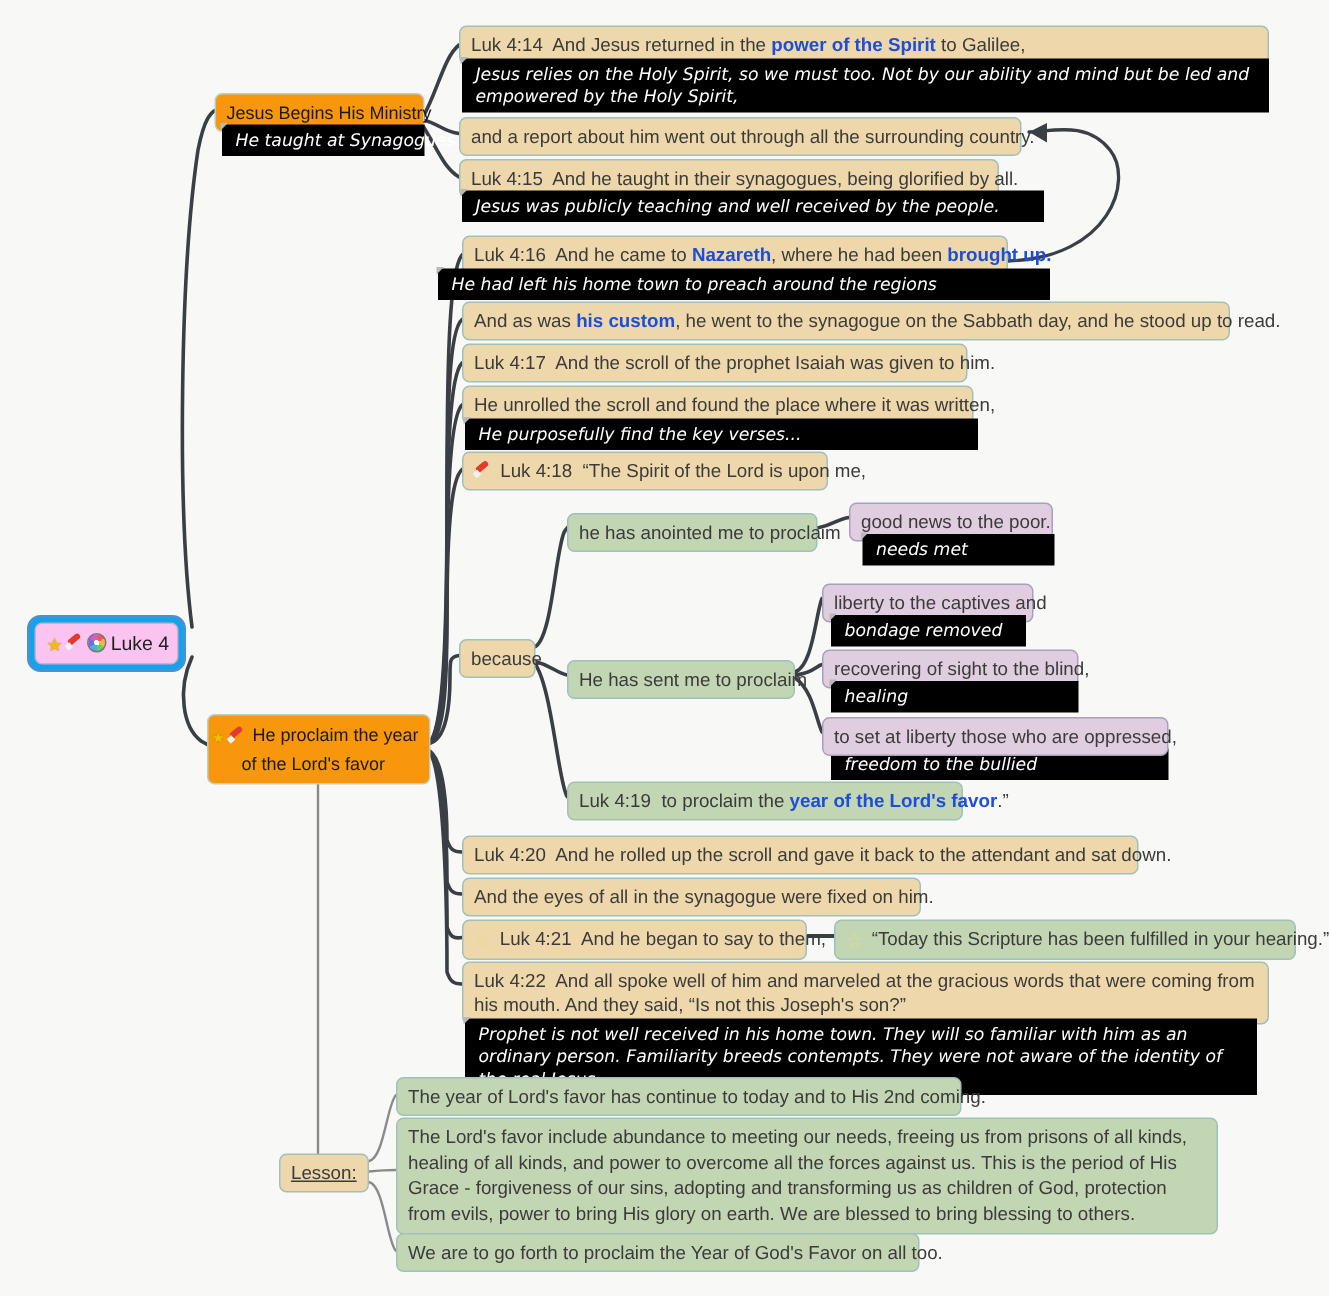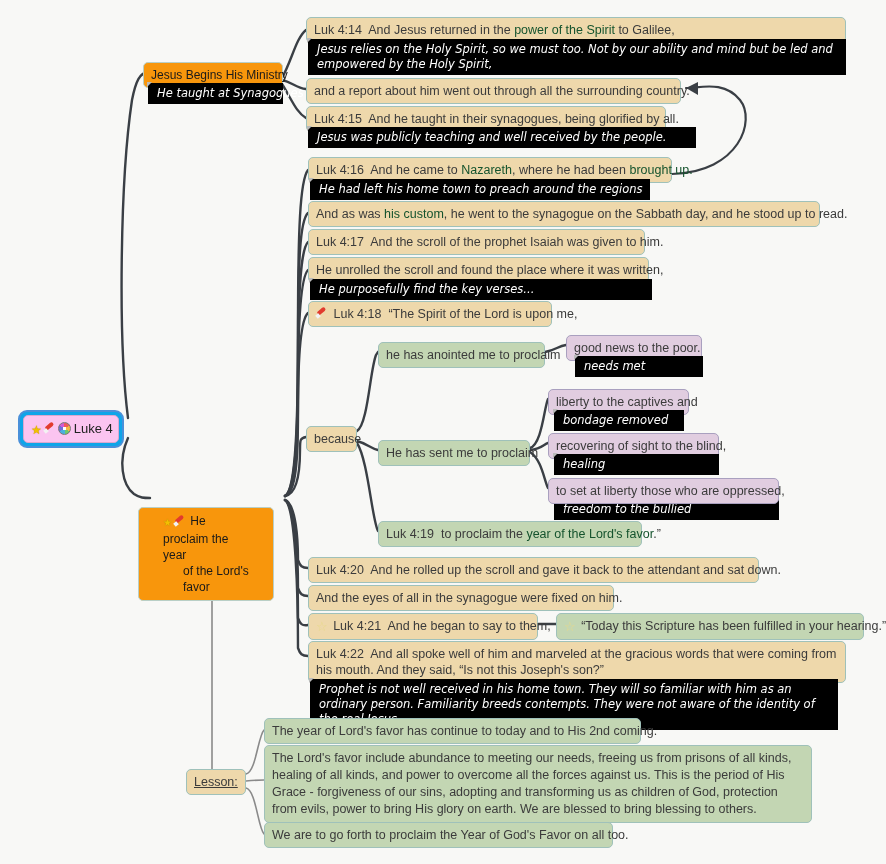--- a/index.html
+++ b/index.html
@@ -78,21 +78,21 @@
   }
   .n-root-inner {
     background: #fbc4f0;
     border: 1px solid #d9a8cf;
     border-radius: 5px;
     padding: 5px 9px 5px 7px;
     font-size: 13px;
     color: #222;
     white-space: nowrap;
   }
-  b { font-weight: normal; color: #14532d; }
+  b { font-weight: bold; color: #1d4ed8; }
 
   .ico { display:inline-block; vertical-align:-1px; margin-right:2px; }
   .ico-star { color:#f2c000; font-size:12px; text-shadow:0 0 1px #a07800; }
   .ico-star-out { color:#e8d98a; font-size:13px; }
   .ico-pen {
     display:inline-block; width:11px; height:11px; position:relative;
     vertical-align:-1px; margin-right:3px;
   }
   .ico-pen::before {
     content:""; position:absolute; left:1px; top:1px;
@@ -205,32 +205,32 @@
   <div class="node n-tan" style="left:306px; top:106px; width:360px;">
     <span>Luk 4:15</span>&nbsp;
     <span>And he taught in their synagogues, being glorified by all.</span>
   </div>
 
   <div class="node n-note" style="left:308px; top:127px; width:388px;">
     <span class="note-corner"></span>
     <span>Jesus was publicly teaching and well received by the people.</span>
   </div>
 
-  <div class="node n-orange wrap" style="left:138px; top:507px; width:136px; padding:5px 24px; font-size:12px;">
+  <div class="node n-orange wrap" style="left:138px; top:476px; width:149px; padding:5px 2px; font-size:12px;">
     <span class="ico ico-star" style="font-size:10px;">★</span><span class="ico-pen" style="width:10px;height:10px;"></span>
     <span>He proclaim the year</span><br>
     <span style="margin-left:20px; display:inline-block;">of the Lord's favor</span>
   </div>
 
   <div class="node n-tan" style="left:308px; top:157px; width:364px;">
     <span>Luk 4:16</span>&nbsp;
     <span>And he came to </span><b>Nazareth</b><span>, where he had been </span><b>brought up.</b>
   </div>
 
-  <div class="node n-note" style="left:310px; top:179px; width:340px;">
+  <div class="node n-note" style="left:292px; top:179px; width:408px;">
     <span class="note-corner"></span>
     <span>He had left his home town to preach around the regions</span>
   </div>
 
   <div class="node n-tan" style="left:308px; top:201px; width:512px;">
     <span>And as was </span><b>his custom</b><span>, he went to the synagogue on the Sabbath day, and he stood up to read.</span>
   </div>
 
   <div class="node n-tan" style="left:308px; top:229px; width:337px;">
     <span>Luk 4:17</span>&nbsp;

